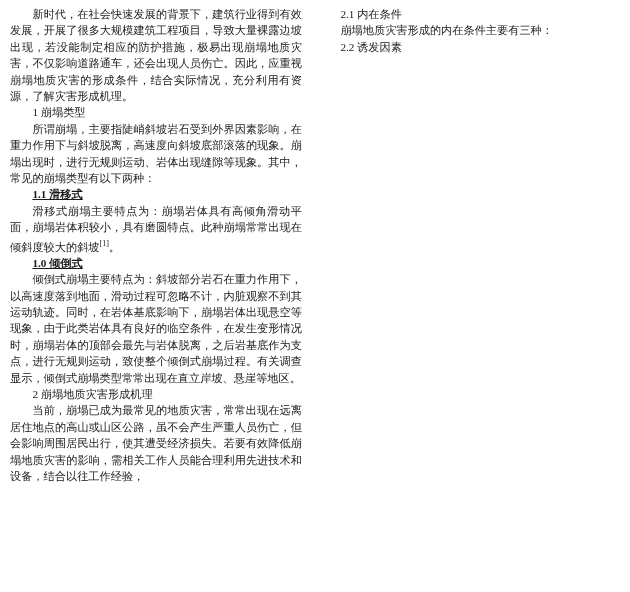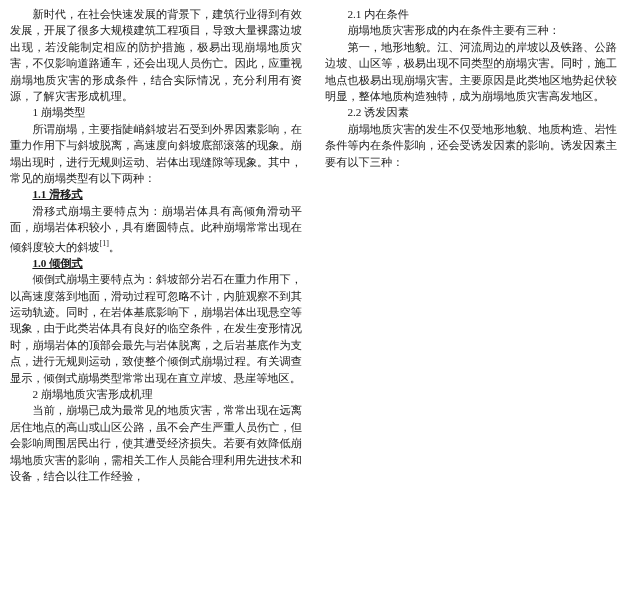--- a/index.html
+++ b/index.html
@@ -13,21 +13,21 @@
     font-family: "Liberation Serif", "DejaVu Serif", serif;
     color: #1a1a1a;
   }
   .page {
     width: 630px;
     height: 592px;
     box-sizing: border-box;
     padding: 6px 10px 6px 10px;
     display: flex;
     flex-direction: row;
-    gap: 23px;
+    gap: 16px;
     overflow: hidden;
   }
   .col {
     width: 292px;
     display: flex;
     flex-direction: column;
   }
   p {
     margin: 0;
     font-size: 11.2px;
@@ -63,17 +63,15 @@
     <p class="heading-sub">1.1 滑移式</p>
     <p class="body"><span>滑移式崩塌主要特点为：崩塌岩体具有高倾角滑动平面，崩塌岩体积较小，具有磨圆特点。此种崩塌常常出现在倾斜度较大的斜坡</span><span class="sup">[1]</span><span>。</span></p>
     <p class="heading-sub">1.0 倾倒式</p>
     <p class="body">倾倒式崩塌主要特点为：斜坡部分岩石在重力作用下，以高速度落到地面，滑动过程可忽略不计，内脏观察不到其运动轨迹。同时，在岩体基底影响下，崩塌岩体出现悬空等现象，由于此类岩体具有良好的临空条件，在发生变形情况时，崩塌岩体的顶部会最先与岩体脱离，之后岩基底作为支点，进行无规则运动，致使整个倾倒式崩塌过程。有关调查显示，倾倒式崩塌类型常常出现在直立岸坡、悬崖等地区。</p>
     <p class="heading">2 崩塌地质灾害形成机理</p>
     <p class="body">当前，崩塌已成为最常见的地质灾害，常常出现在远离居住地点的高山或山区公路，虽不会产生严重人员伤亡，但会影响周围居民出行，使其遭受经济损失。若要有效降低崩塌地质灾害的影响，需相关工作人员能合理利用先进技术和设备，结合以往工作经验，</p>
   </div>
   <div class="col">
     <p class="heading">2.1 内在条件</p>
     <p class="body">崩塌地质灾害形成的内在条件主要有三种：</p>
-    <p class="body">第一，地形地貌。江、河流周边的岸坡以及铁路、公路边坡、山区等，极易出现不同类型的崩塌灾害。同时，施工地点也极易出现崩塌灾害。主要原因是此类地区地势起伏较明显，整体地质构造独特，成为崩塌地质灾害高发地区。</p>
     <p class="heading">2.2 诱发因素</p>
-    <p class="body">崩塌地质灾害的发生不仅受地形地貌、地质构造、岩性条件等内在条件影响，还会受诱发因素的影响。诱发因素主要有以下三种：</p>
   </div>
 </div>
 
 </body></html>

